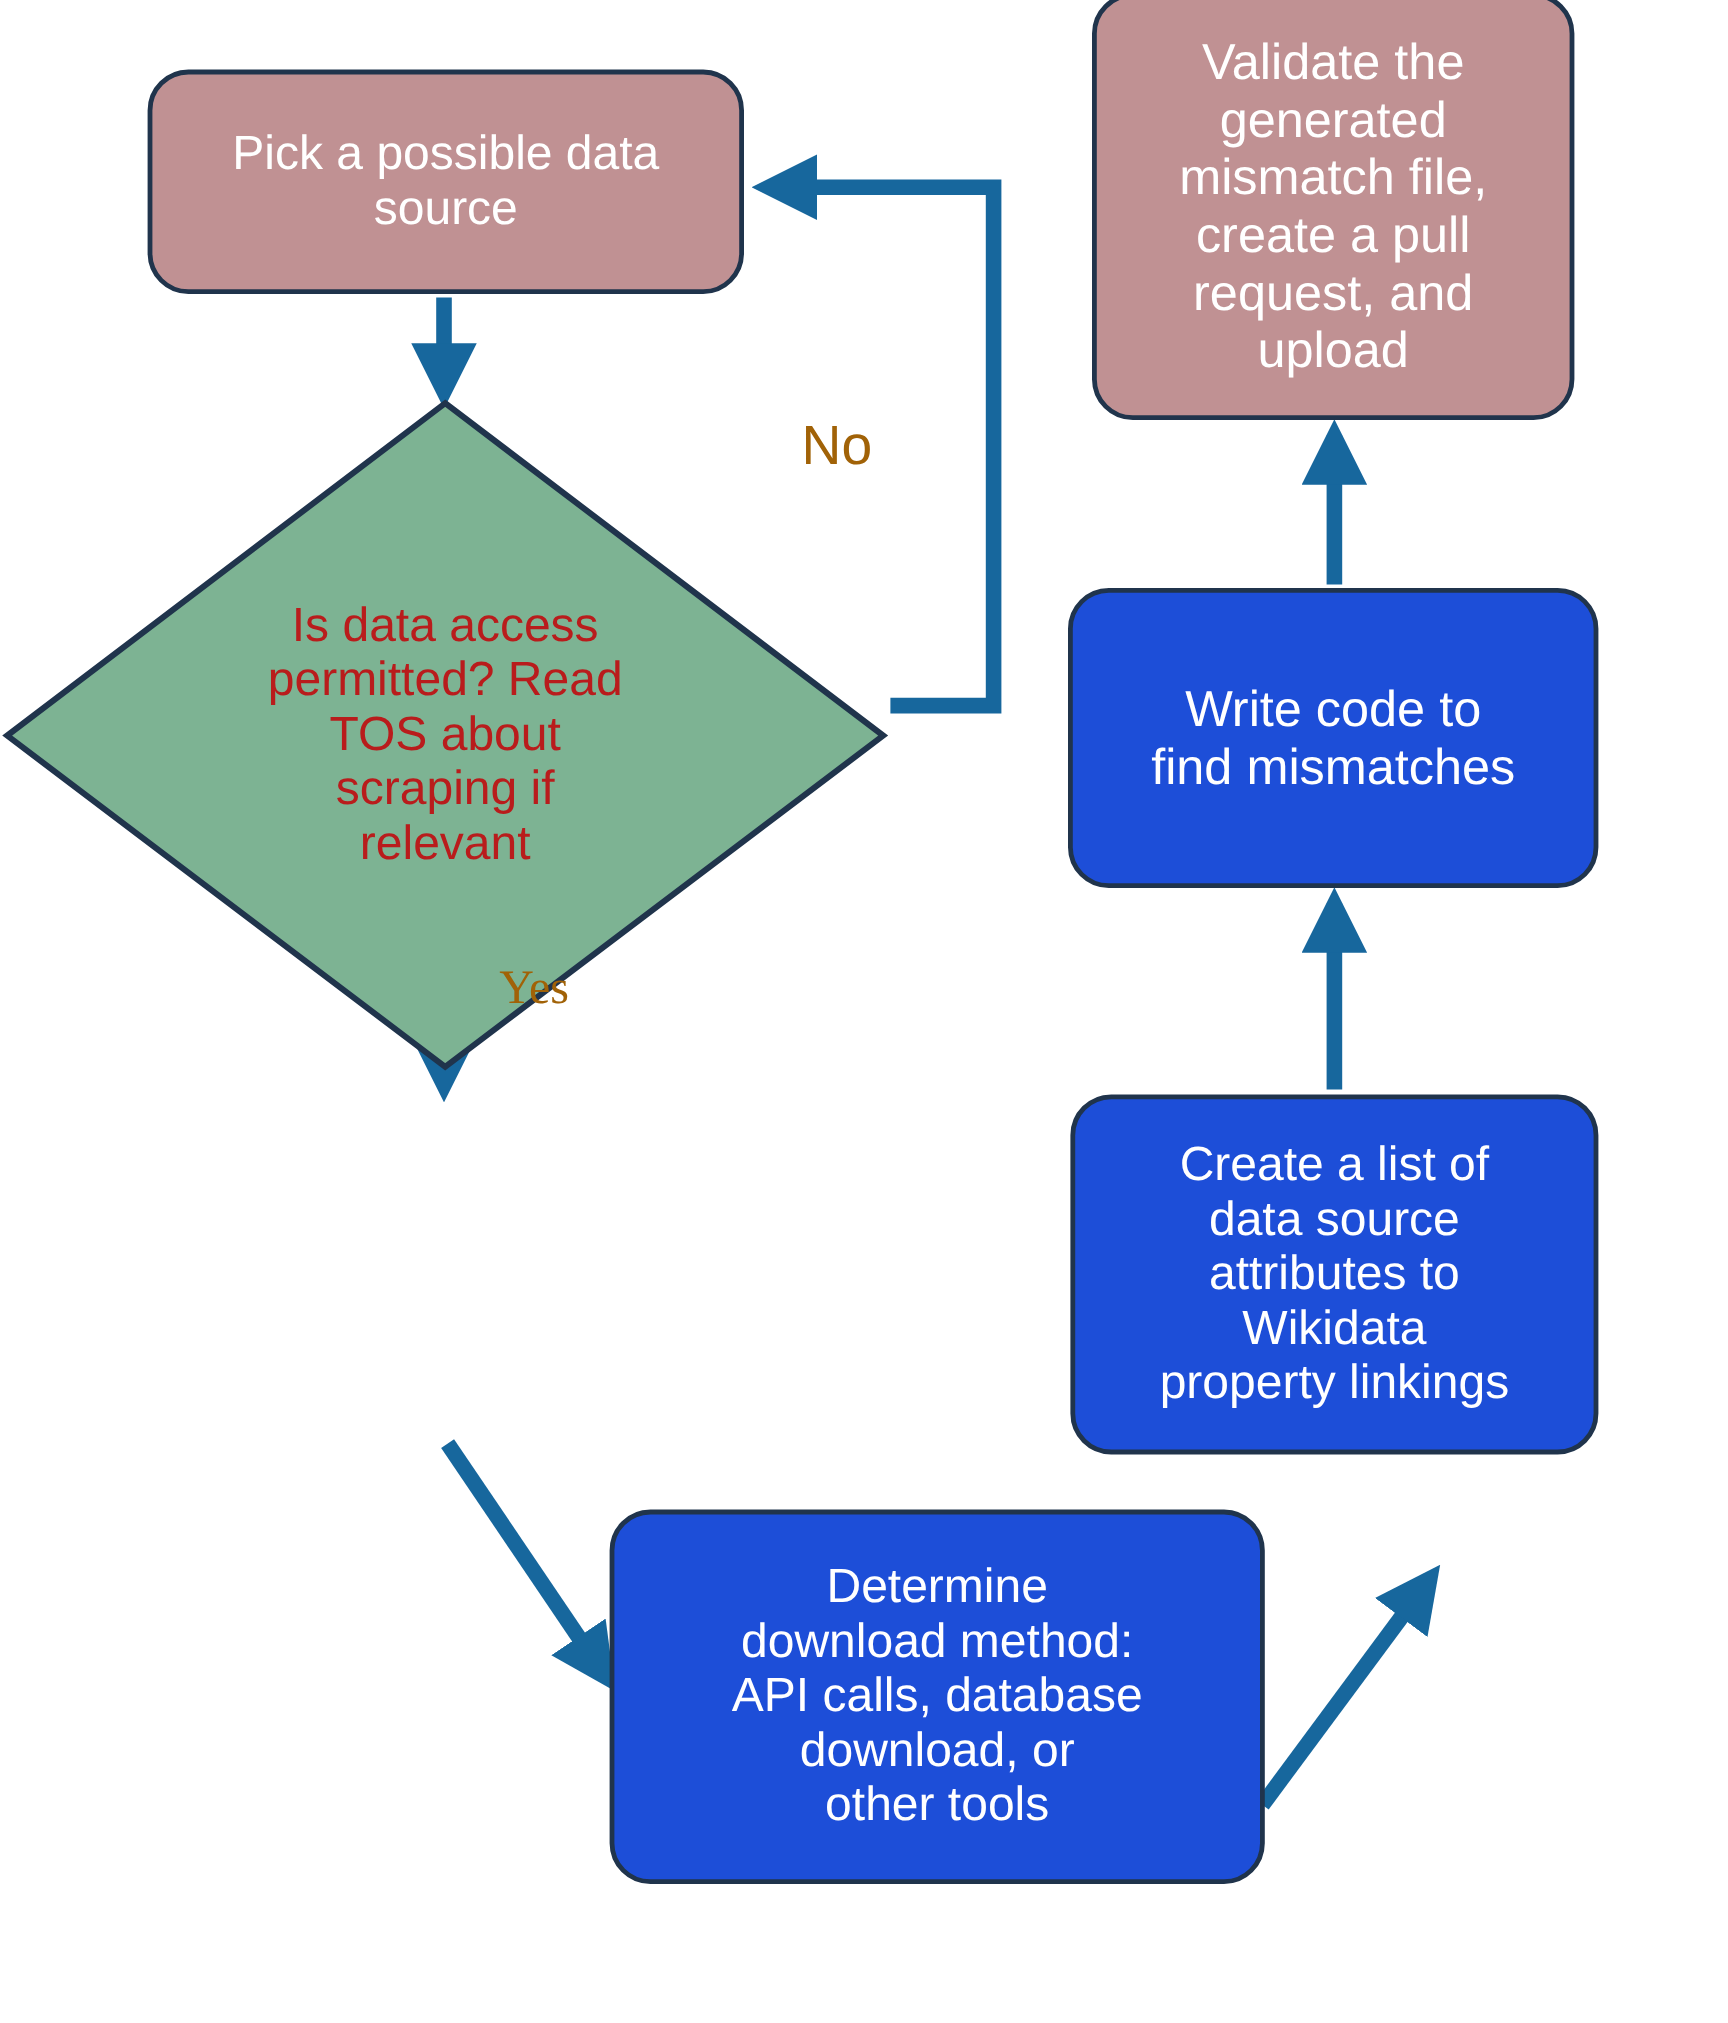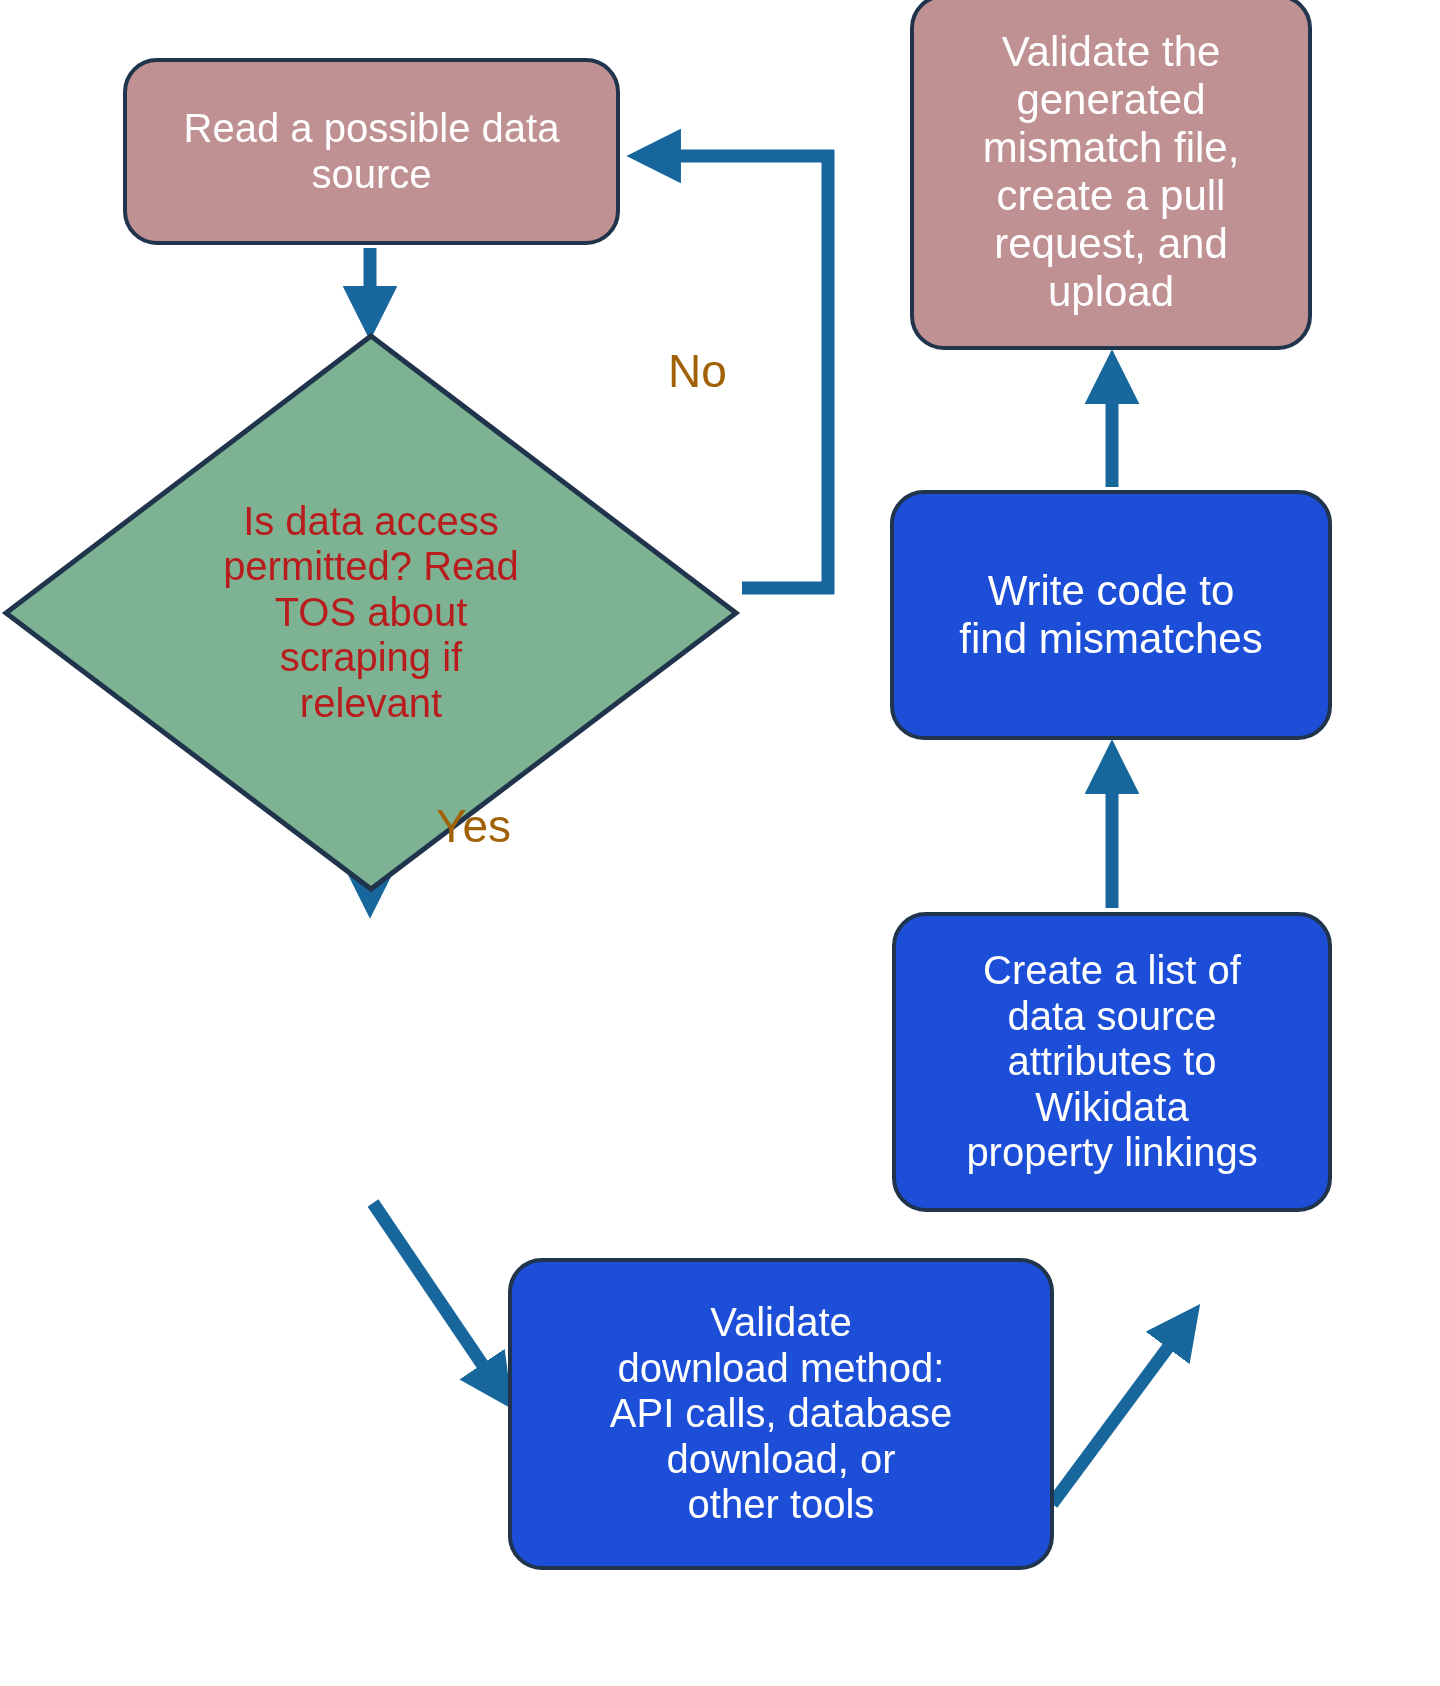--- a/index.html
+++ b/index.html
@@ -101,40 +101,40 @@
 
     <g>
       <line x1="1112" y1="908" x2="1112" y2="753" stroke="#17679d" stroke-width="13" marker-end="url(#ah)"></line>
     </g>
 
     <g>
       <line x1="1112" y1="487" x2="1112" y2="363" stroke="#17679d" stroke-width="13" marker-end="url(#ah)"></line>
     </g>
   </svg>
 
-  <div class="node pink" style="left:123px; top:58px; width:497px; height:187px; font-size:40px; padding:0 26px;">Read a possible data
+  <div class="node pink" style="left:123px; top:58px; width:497px; height:187px; font-size:40px; padding:0 26px;">Pick a possible data
 source</div>
 
   <div class="diamond-wrap" style="left:0px; top:330px; width:742px; height:565px;">
     <svg width="742" height="565" viewBox="0 0 742 565">
       <polygon points="371,6 736,283 371,559 6,283" fill="#7db393" stroke="#20344c" stroke-width="5"></polygon>
     </svg>
     <div class="diamond-label" style="left:150px; top:110px; width:442px; height:345px; font-size:40px;">Is data access
 permitted? Read
 TOS about
 scraping if
 relevant</div>
   </div>
 
   <div class="edge-label" style="left:668px; top:348px; font-size:46px;">No</div>
 
-  <div class="edge-label" style="left:436px; top:803px; font-size:46px;">Yes</div>
+  <div class="edge-label" style="left:416px; top:803px; font-size:40px;font-family:Liberation Serif, serif;">Yes</div>
 
 
-  <div class="node blue" style="left:508px; top:1258px; width:546px; height:312px; font-size:40px; padding:0 14px;">Validate
+  <div class="node blue" style="left:508px; top:1258px; width:546px; height:312px; font-size:40px; padding:0 14px;">Determine
 download method:
 API calls, database
 download, or
 other tools</div>
 
   <div class="node blue" style="left:892px; top:912px; width:440px; height:300px; font-size:40px; padding:0 10px;">Create a list of
 data source
 attributes to
 Wikidata
 property linkings</div>

